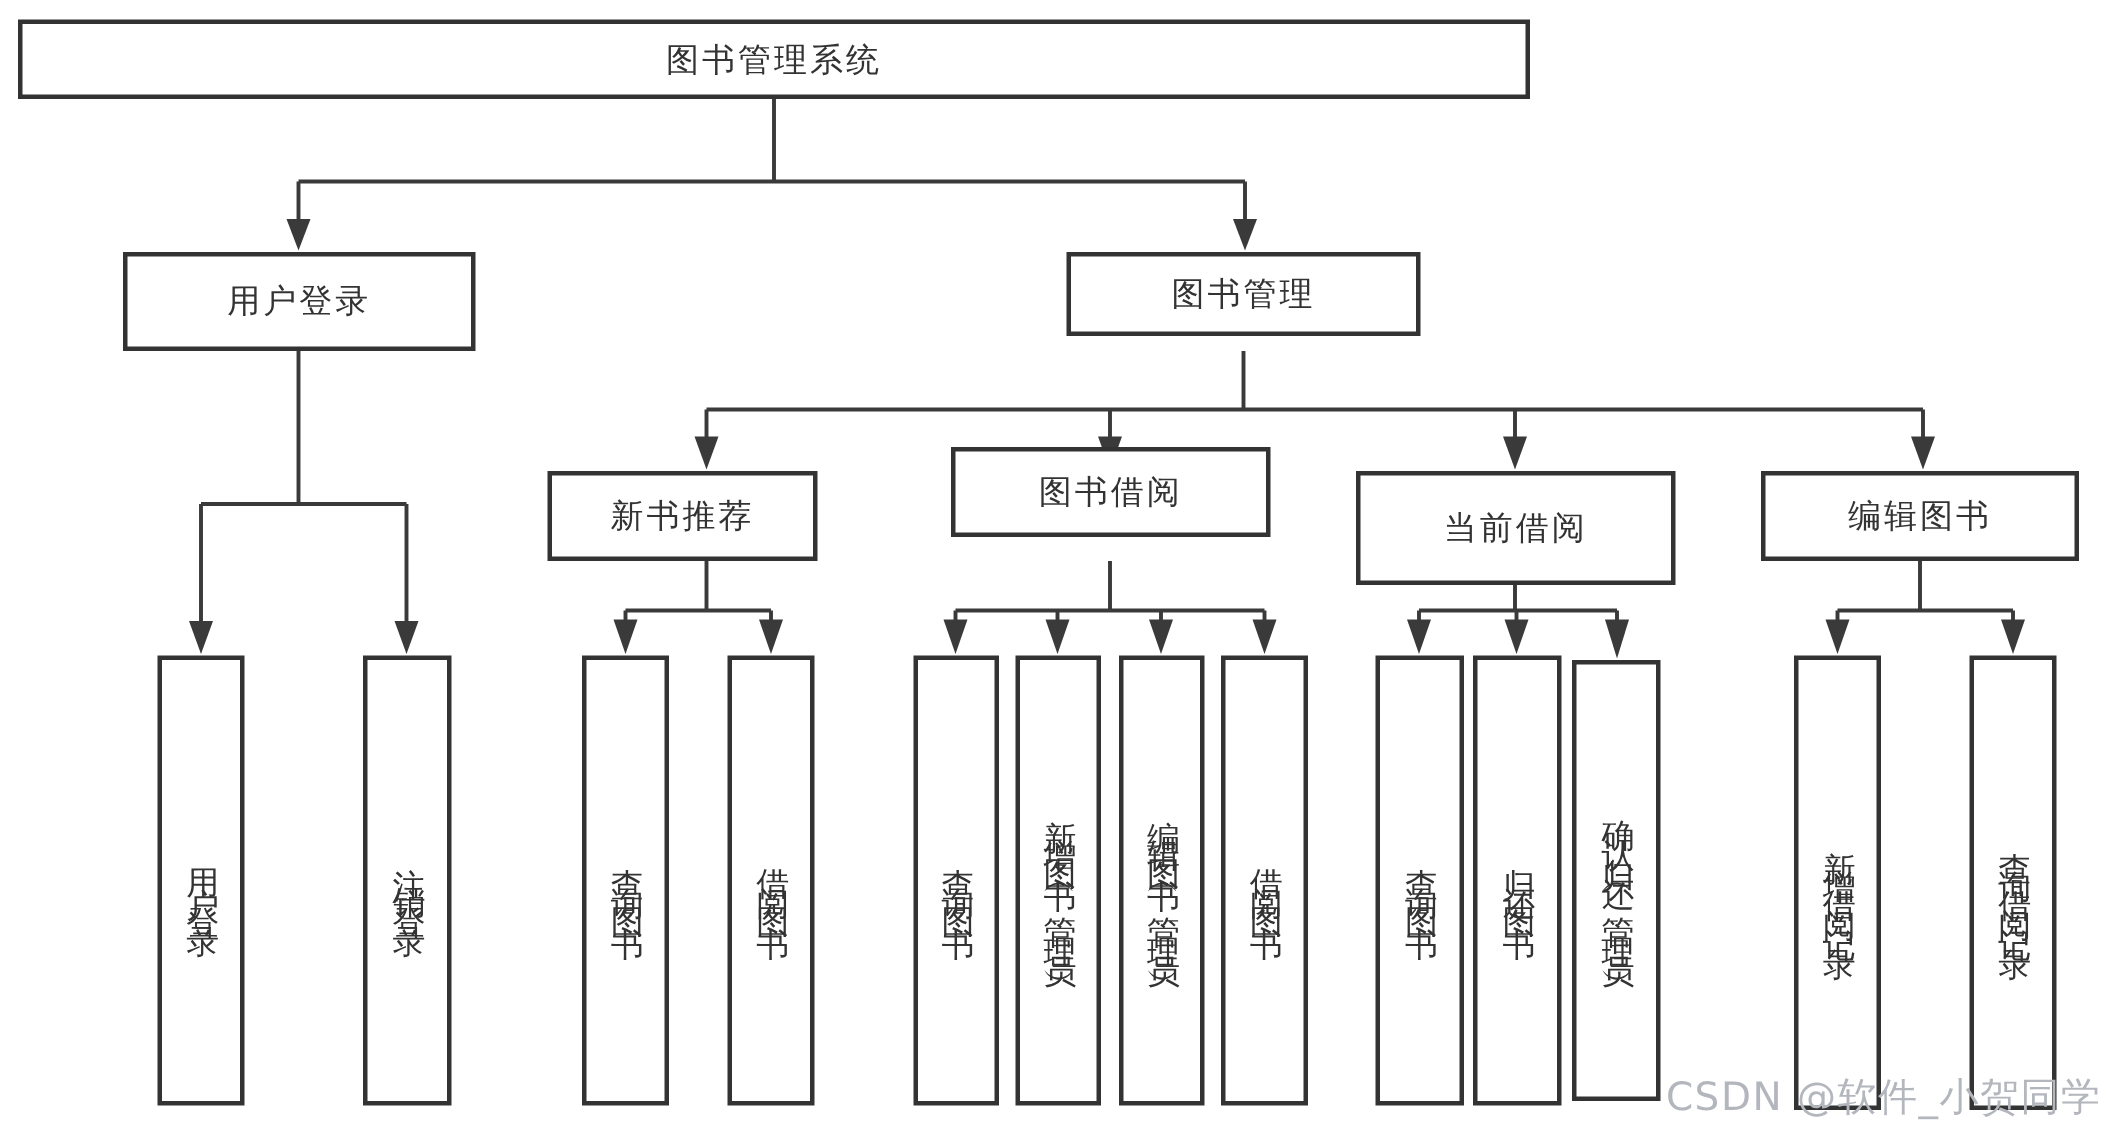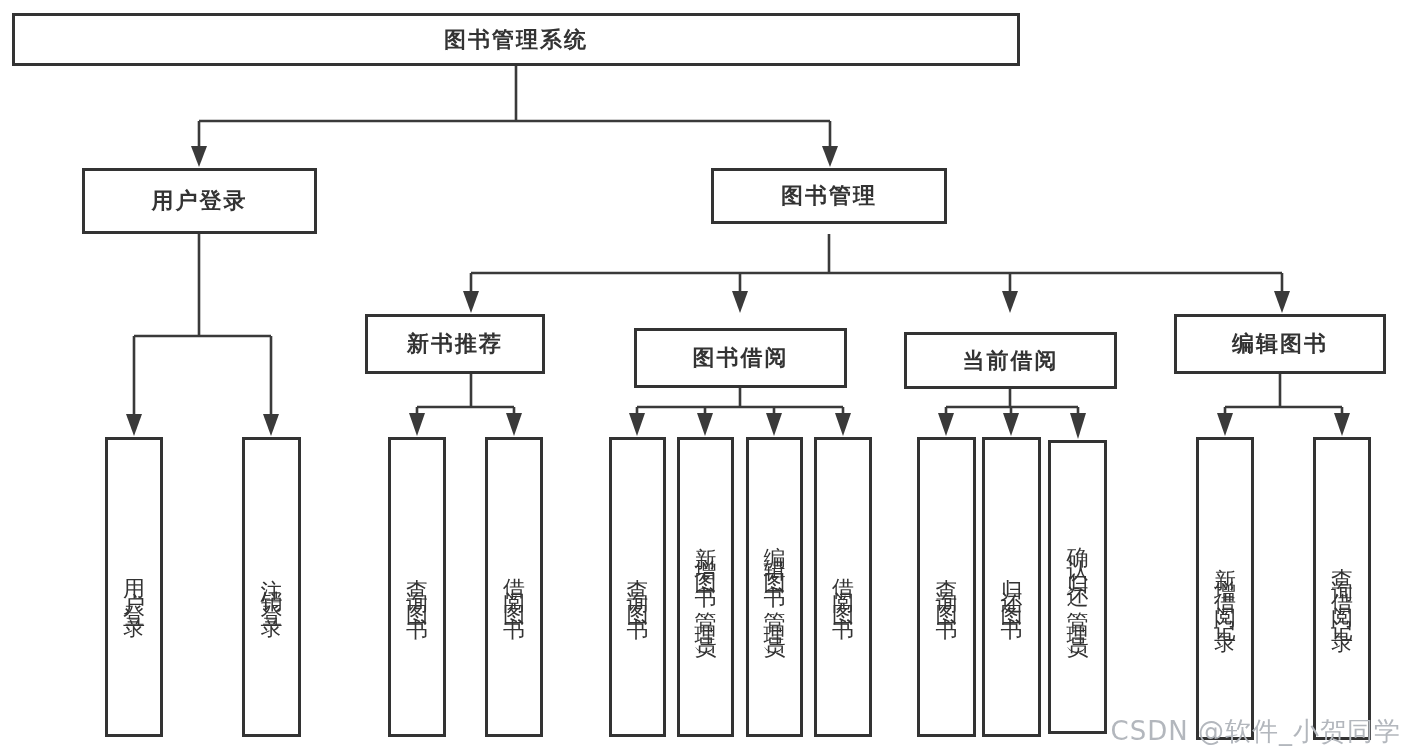--- a/index.html
+++ b/index.html
@@ -25,21 +25,20 @@
     background:var(--bg);
     display:flex;
     align-items:center;
     justify-content:center;
     color:var(--text);
   }
   .h-node span{
     font-size:22px;
     letter-spacing:2px;
     white-space:nowrap;
-    font-weight:bold;
   }
   .v-node span{
     writing-mode:vertical-rl;
     font-size:22px;
     letter-spacing:13px;
     line-height:1.1;
     white-space:nowrap;
   }
   .watermark{
     position:absolute;
@@ -114,24 +113,24 @@
   <div class="node h-node" style="left:82px;top:168px;width:235px;height:66px">
     <span>用户登录</span>
   </div>
   <div class="node h-node" style="left:711px;top:168px;width:236px;height:56px">
     <span>图书管理</span>
   </div>
 
   <div class="node h-node" style="left:365px;top:314px;width:180px;height:60px">
     <span>新书推荐</span>
   </div>
-  <div class="node h-node" style="left:634px;top:328px;width:213px;height:60px">
+  <div class="node h-node" style="left:634px;top:298px;width:213px;height:60px">
     <span>图书借阅</span>
   </div>
-  <div class="node h-node" style="left:904px;top:332px;width:213px;height:57px">
+  <div class="node h-node" style="left:904px;top:314px;width:213px;height:76px">
     <span>当前借阅</span>
   </div>
   <div class="node h-node" style="left:1174px;top:314px;width:212px;height:60px">
     <span>编辑图书</span>
   </div>
 
   <div class="node v-node" style="left:105px;top:437px;width:58px;height:300px">
     <span>用户登录</span>
   </div>
   <div class="node v-node" style="left:242px;top:437px;width:59px;height:300px">

